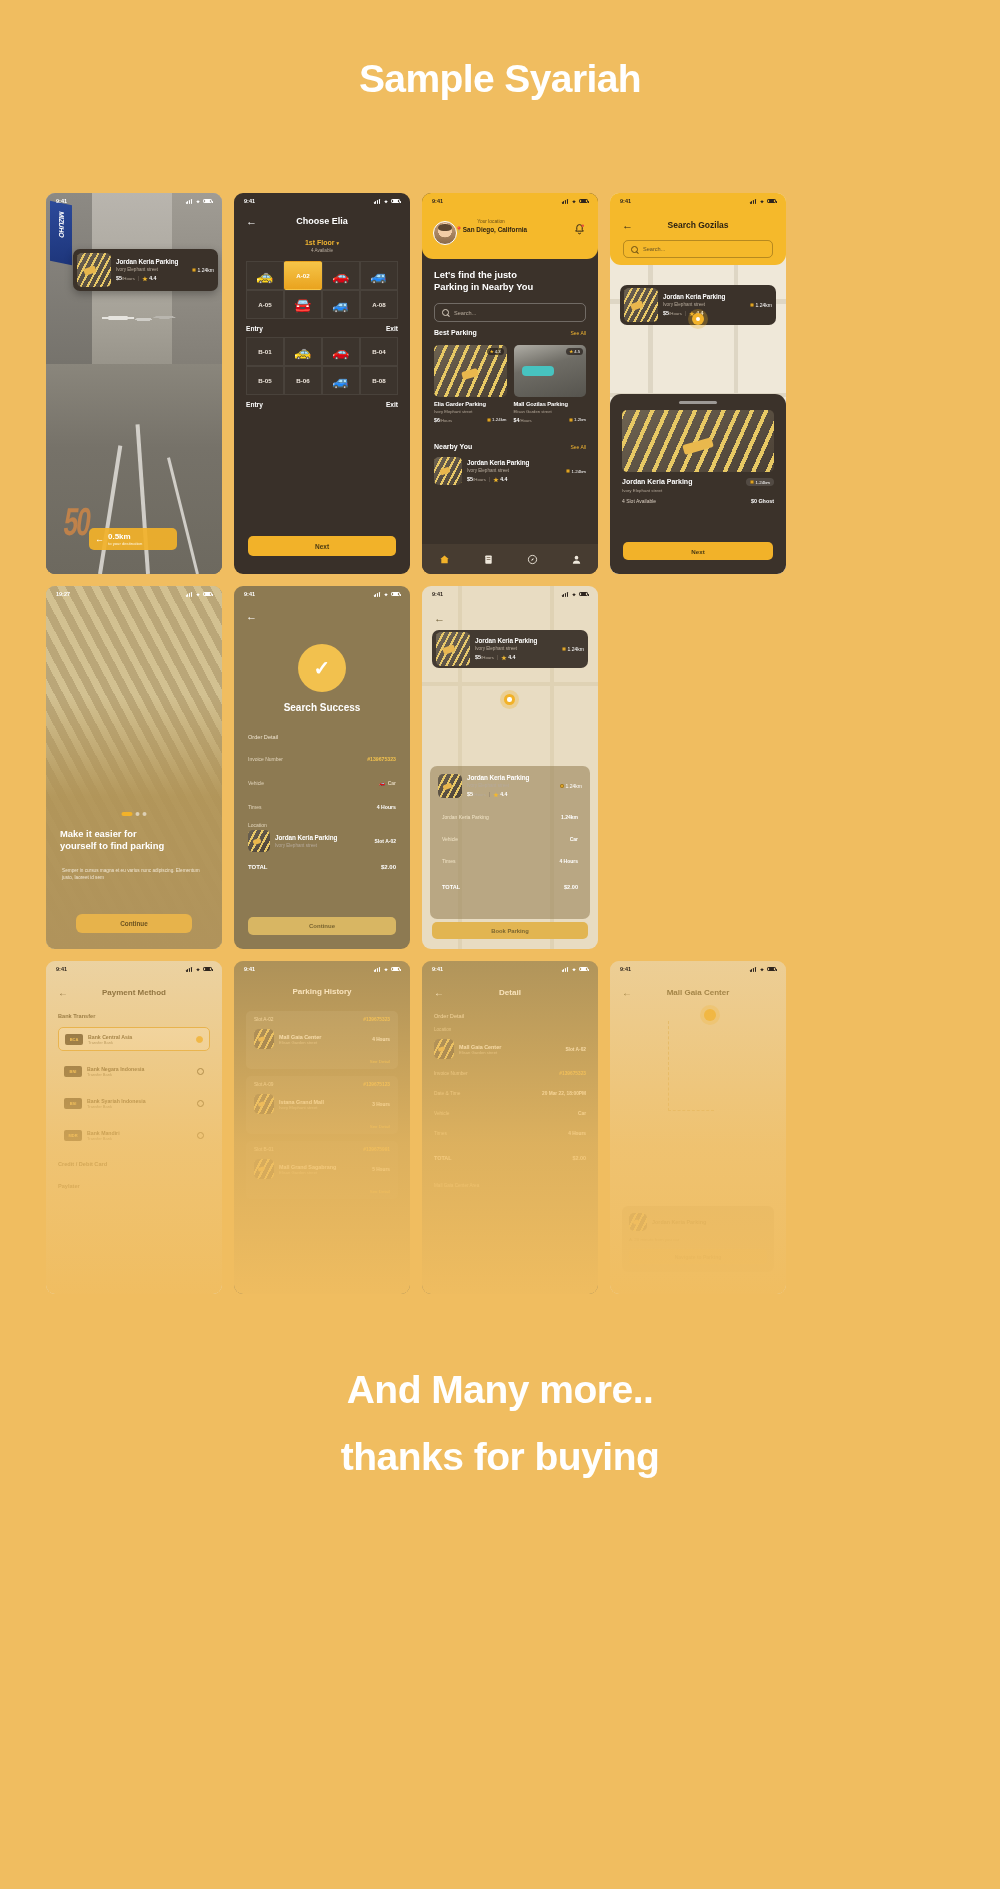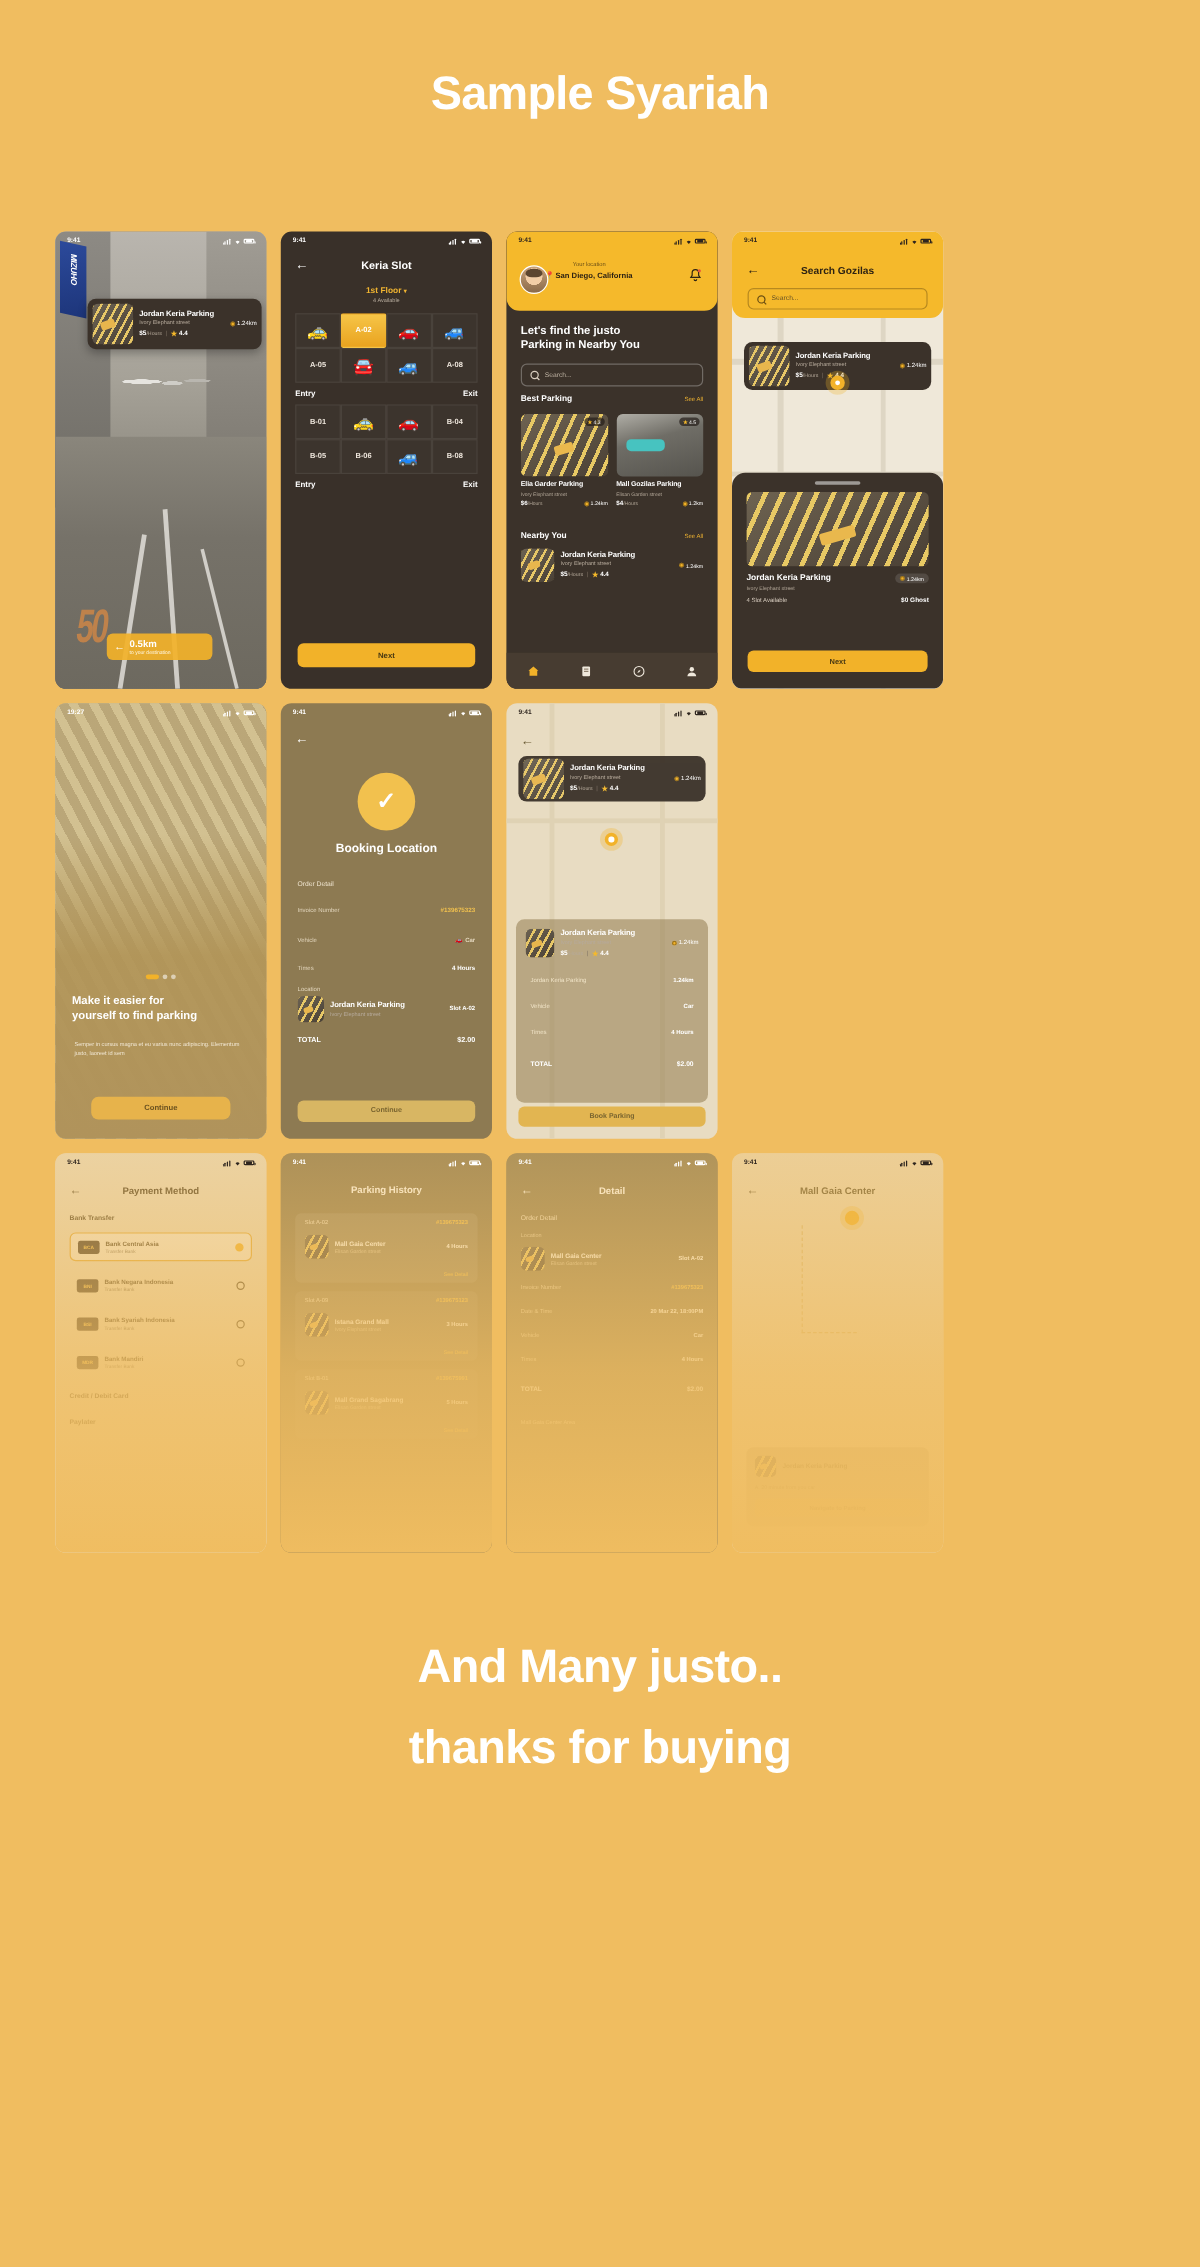--- a/index.html
+++ b/index.html
@@ -425,21 +425,21 @@
             <span class="sb-wifi">
                 <svg viewBox="0 0 12 9">
                   <path d="M6 8 L2.6 4.3 A5 5 0 0 1 9.4 4.3 Z" fill="currentColor"></path>
                 </svg>
               </span>
             <span class="sb-batt"></span>
           </span>
         </div>
         <div class="hdr">
           <span class="back">←</span>
-          <h2>Keria Slot</h2>
+          <h2>Choose Elia</h2>
           <span style="width:11px"></span>
         </div>
         <div class="floor">
           <div class="f1"><span>1st Floor</span><span class="caret">▾</span></div>
           <div class="f2">4 Available</div>
         </div>
 
         <div class="slotgrid">
           <div class="slotrow">
             <div class="slot">
@@ -750,21 +750,21 @@
                   <path d="M6 8 L2.6 4.3 A5 5 0 0 1 9.4 4.3 Z" fill="currentColor"></path>
                 </svg>
               </span>
             <span class="sb-batt"></span>
           </span>
         </div>
         <div class="hdr">←</div>
         <div class="check">
             <b>✓</b>
           </div>
-        <h3>Booking Location</h3>
+        <h3>Search Success</h3>
         <div class="od">Order Detail</div>
 
         <div class="line" style="top:170px">
           <span>Invoice Number</span>
           <b class="y">#139675323</b>
         </div>
         <div class="line" style="top:194px">
           <span>Vehicle</span>
           <b>🚗 <span>Car</span></b>
         </div>
@@ -1094,16 +1094,16 @@
             <div style="color:#6b5a34;font-size:5.4px;font-weight:bold">Jordan Keria Parking</div>
           </div>
           <div style="margin-top:6px;color:#7a6940;font-size:4.4px">A. 20 minute from you car</div>
           <div style="margin-top:7px;height:15px;border-radius:4px;background:rgba(230,186,92,.5);display:flex;align-items:center;justify-content:center;color:#7a6530;font-size:5px;font-weight:bold">Navigate to Parking</div>
         </div>
       </div>
     </div>
   </div>
 
   <div class="footer-wrap">
-    <div class="footer-line1">And Many justo..</div>
+    <div class="footer-line1">And Many more..</div>
     <div class="footer-line2">thanks for buying</div>
   </div>
 </div>
 
 </body></html>

